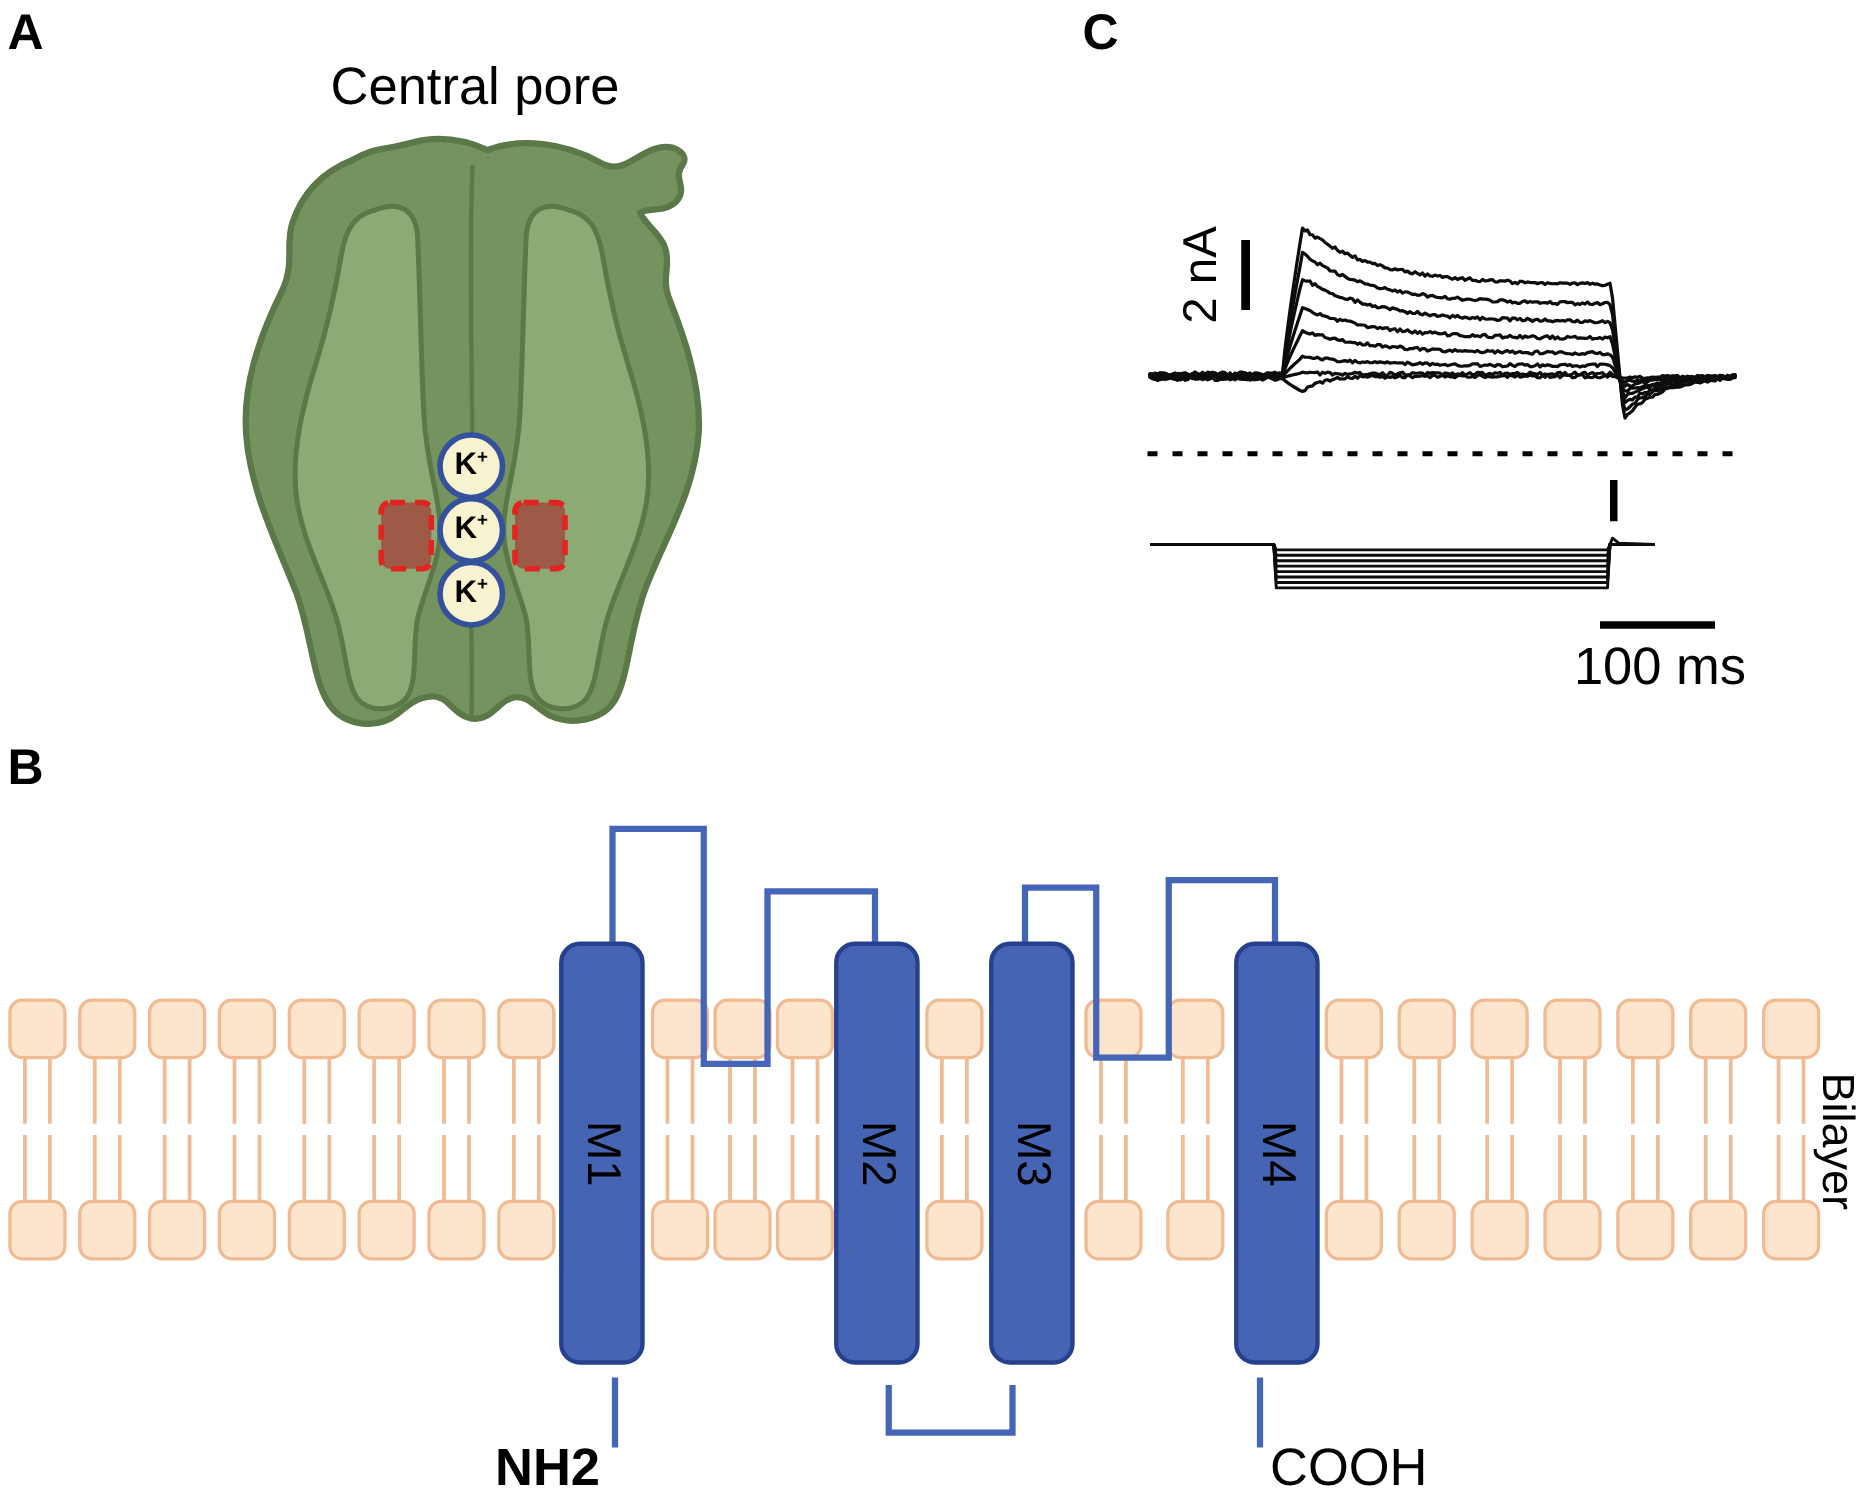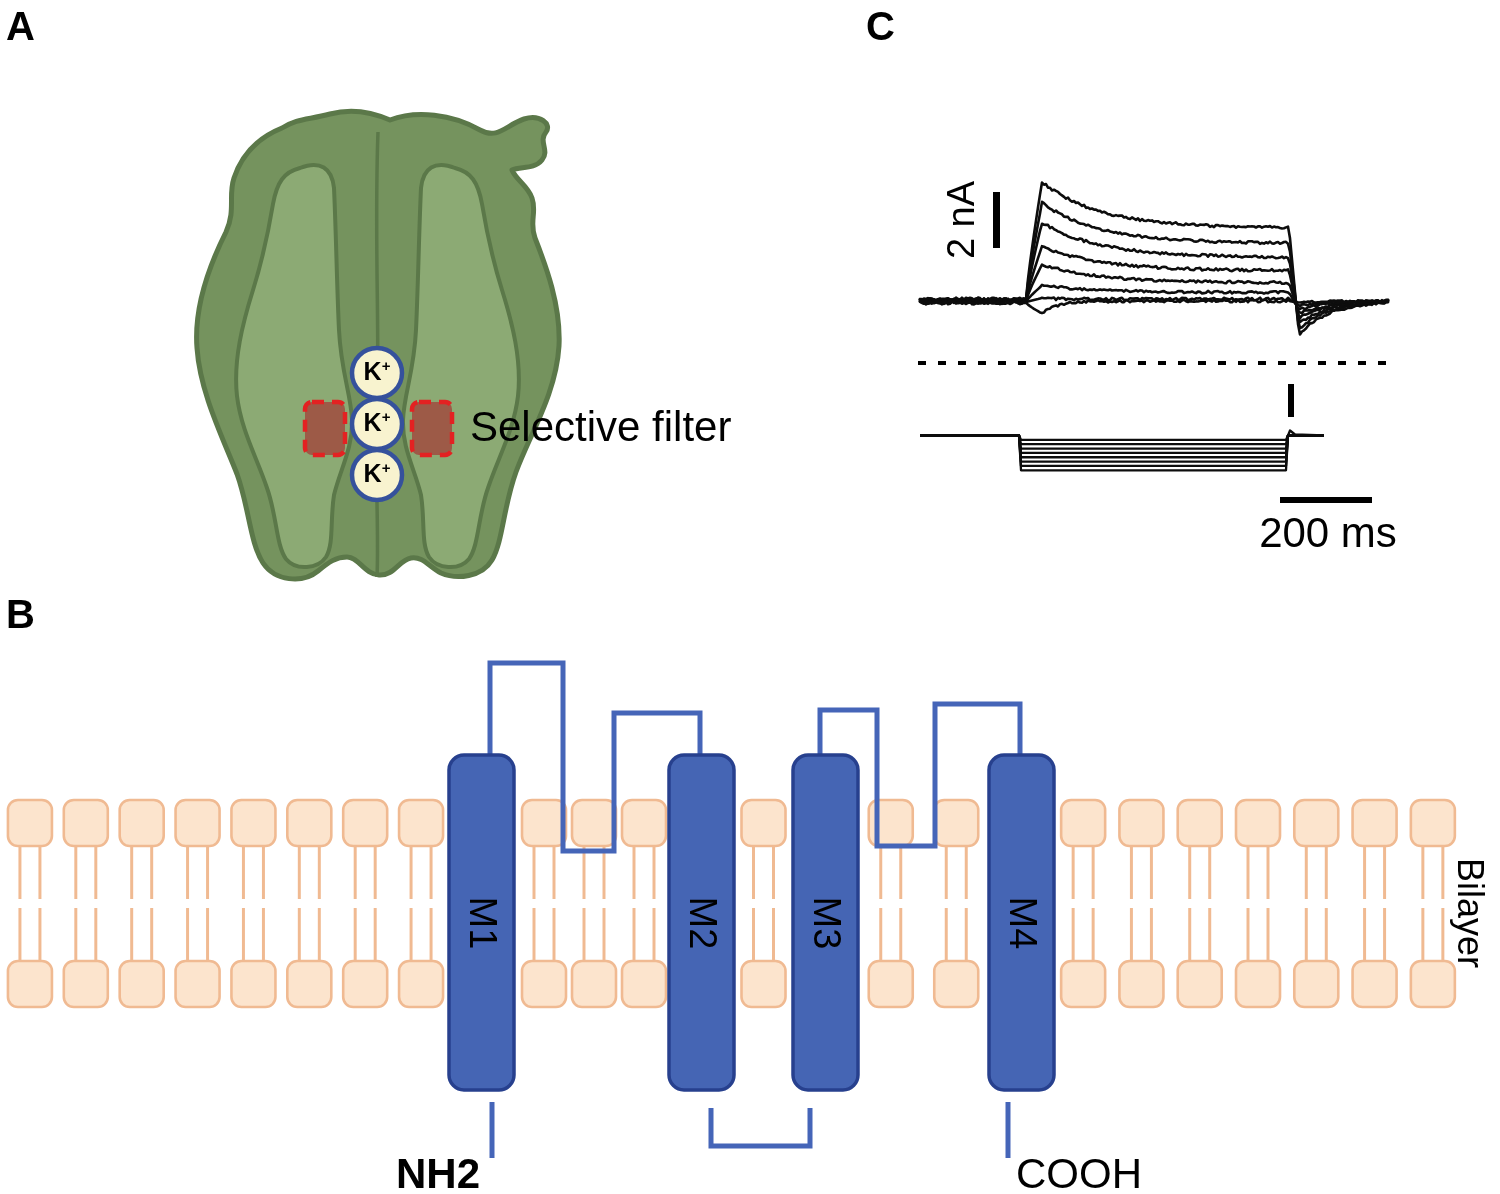--- a/index.html
+++ b/index.html
@@ -193,32 +193,32 @@
         <path d="M 920 435.5 L 1019 435.5 L 1021 465.95 L 1286 465.95 L 1288 435.5 L 1324 435.5" fill="none" stroke="#0d0d0d" stroke-width="2.3" stroke-linejoin="round"></path>
         <path d="M 920 435.5 L 1019 435.5 L 1021 470.3 L 1286 470.3 L 1288 435.5 L 1290 430.5 L 1295 434.5 L 1324 435.5" fill="none" stroke="#0d0d0d" stroke-width="2.3" stroke-linejoin="round"></path>
         <rect x="1280" y="497" width="92" height="6" fill="#000000"></rect>
       </g>
     </svg>
 
   <div class="lbl panel-letter" style="left:6px;top:6px;">A</div>
   <div class="lbl panel-letter" style="left:6px;top:594px;">B</div>
   <div class="lbl panel-letter" style="left:866px;top:6px;">C</div>
 
-  <div class="lbl big" style="left:470px;top:406px;">Selective filter</div>
+  <div class="lbl big center" style="left:230px;top:48px;width:300px;">Central pore</div>
   <div id="ion-labels">
       <div class="ion-label" style="left: 377px; top: 373px;"><span>K</span><sup>+</sup></div>
       <div class="ion-label" style="left: 377px; top: 424px;"><span>K</span><sup>+</sup></div>
       <div class="ion-label" style="left: 377px; top: 475px;"><span>K</span><sup>+</sup></div>
     </div>
 
   <div id="segment-labels">
       <div class="seg-label" style="left: 481.5px; top: 922.5px;">M1</div>
       <div class="seg-label" style="left: 701.5px; top: 922.5px;">M2</div>
       <div class="seg-label" style="left: 825.5px; top: 922.5px;">M3</div>
       <div class="seg-label" style="left: 1021.5px; top: 922.5px;">M4</div>
     </div>
   <div class="lbl big" style="left:396px;top:1153px;font-weight:bold;">NH2</div>
   <div class="lbl big" style="left:1016px;top:1153px;">COOH</div>
   <div class="lbl vertical" style="left:1452px;top:858px;font-size:36px;">Bilayer</div>
 
   <div class="lbl rot-ccw" style="left:961px;top:220px;font-size:38px;">2 nA</div>
-  <div class="lbl center" style="left:1256px;top:512px;width:144px;font-size:42px;">200 ms</div>
+  <div class="lbl center" style="left:1256px;top:512px;width:144px;font-size:42px;">100 ms</div>
 </div>
 
 </body></html>

